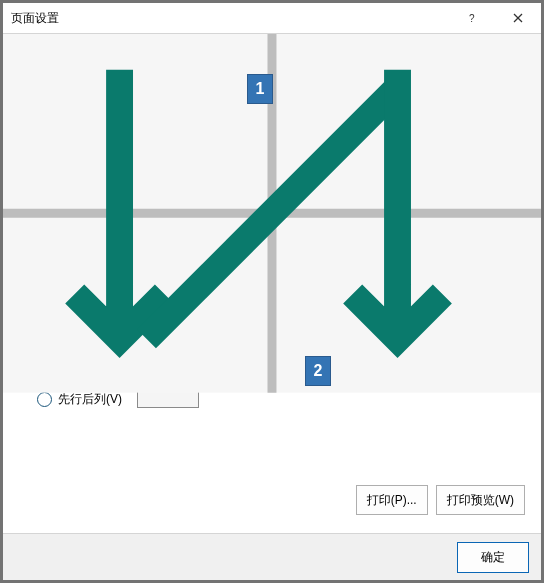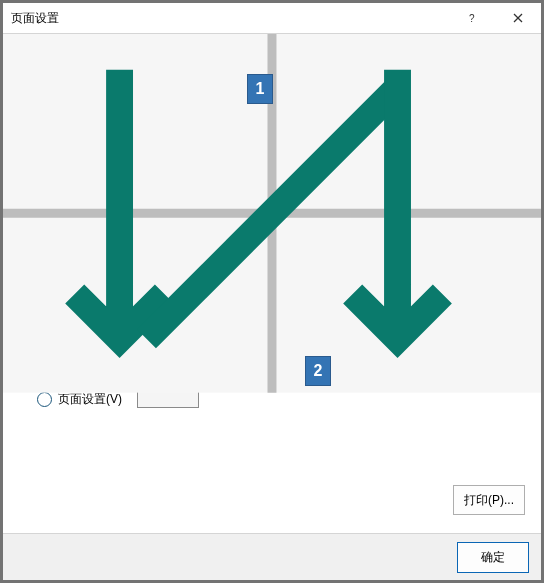--- a/index.html
+++ b/index.html
@@ -171,38 +171,39 @@
       <div class="group">
         <div class="group-hdr">打印顺序</div>
         <div class="radio-row" style="margin-left:18px">
           <div class="radios">
             <div class="radio">
               <span class="radio-dot checked"></span>
               <span>先列后行(D)</span>
             </div>
             <div class="radio">
               <span class="radio-dot"></span>
-              <span>页面设置(V)</span>
+              <span>先行后列(V)</span>
             </div>
           </div>
           <div class="order-icon">
             <svg viewBox="0 0 60 40">
               <rect x="0" y="0" width="60" height="40" fill="#f6f6f6"></rect>
               <line x1="30" y1="0" x2="30" y2="40" stroke="#bdbdbd"></line>
               <line x1="0" y1="20" x2="60" y2="20" stroke="#bdbdbd"></line>
               <path d="M13 4 L13 34 M8 29 L13 34 L18 29" stroke="#0a7a6c" stroke-width="3" fill="none"></path>
               <path d="M16 34 L44 6" stroke="#0a7a6c" stroke-width="3" fill="none"></path>
               <path d="M44 4 L44 34 M39 29 L44 34 L49 29" stroke="#0a7a6c" stroke-width="3" fill="none"></path>
             </svg>
           </div>
         </div>
       </div>
 
       <div class="footer-btns">
         <div class="btn">打印(P)...</div>
+        <div class="btn">打印预览(W)</div>
       </div>
 
     </div>
   </div>
 
   <div class="footer-bar">
     <div class="btn main primary">确定</div>
   </div>
 
 </div>

